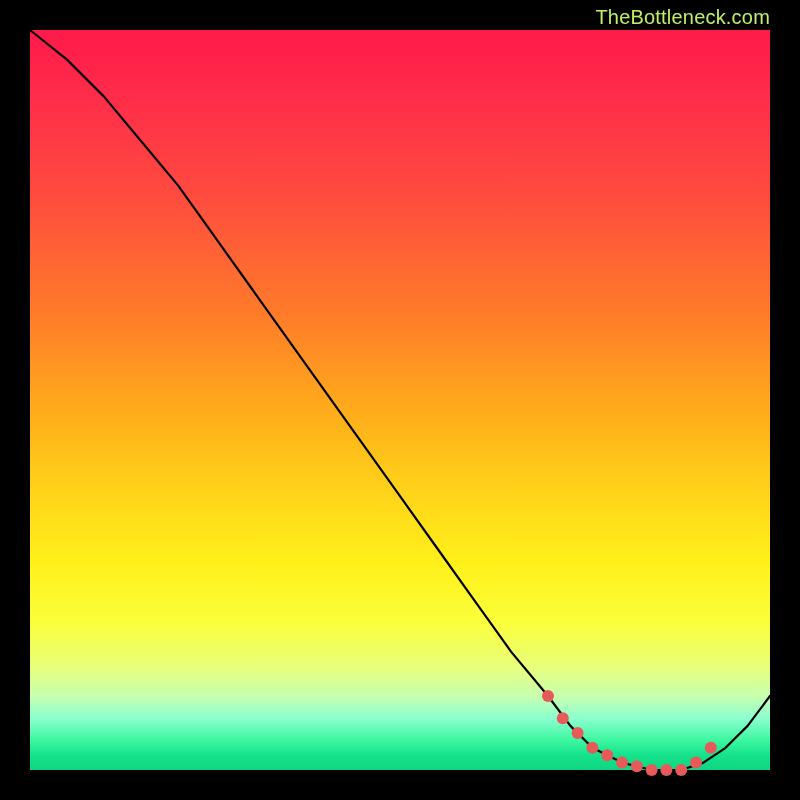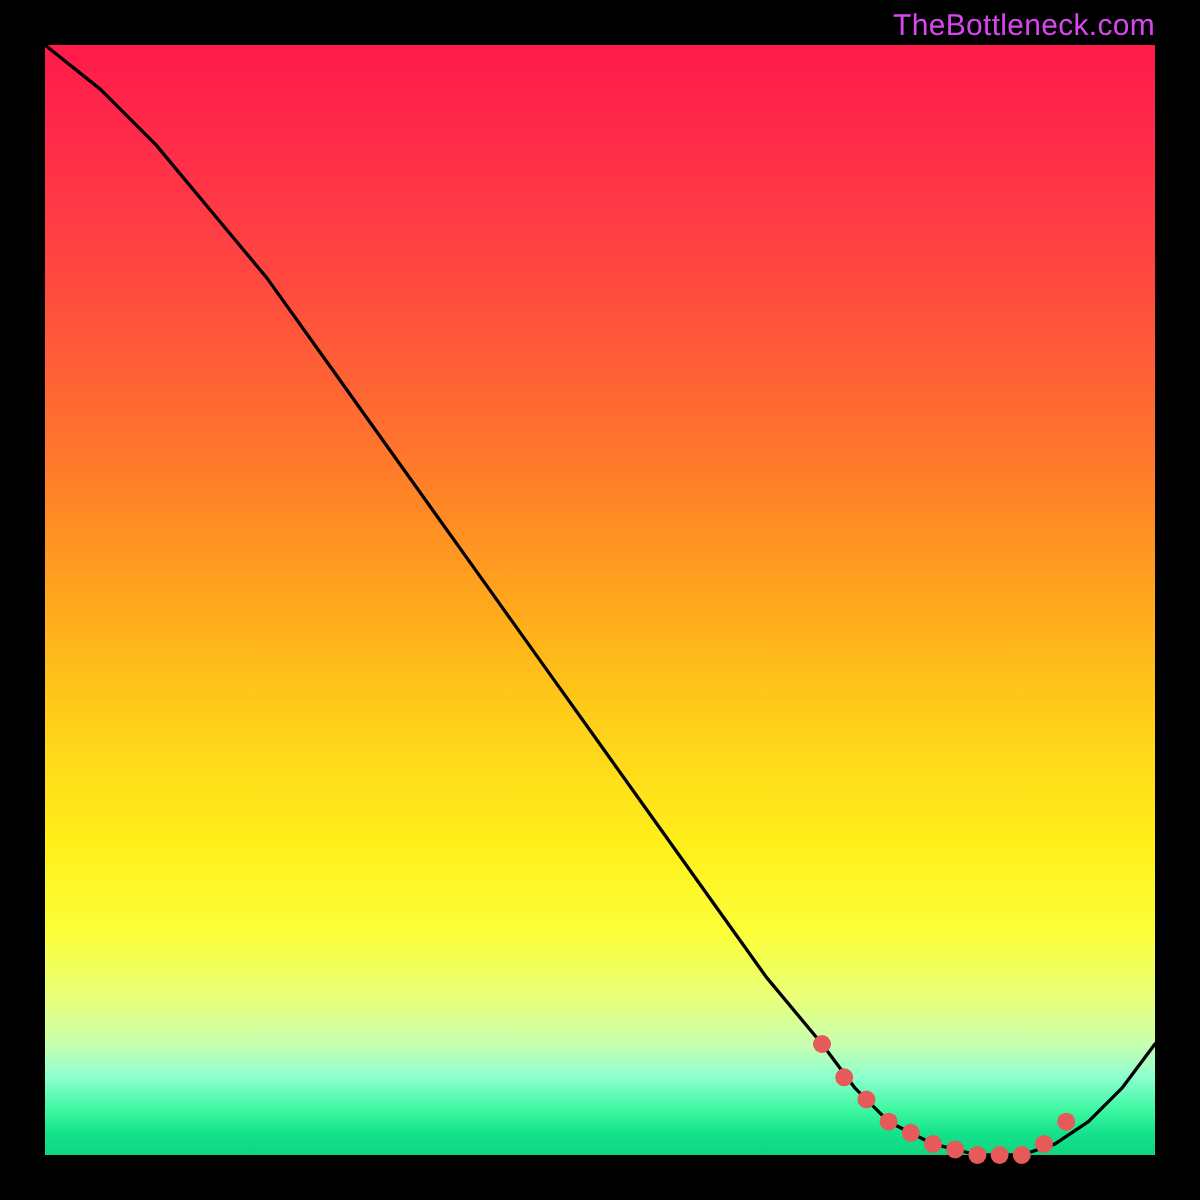--- a/index.html
+++ b/index.html
@@ -40,21 +40,21 @@
       #3cf7a0 96%,
       #15e28c 98%,
       #0fd580 100%
     );
     overflow: visible;
   }
   .attribution {
     position: absolute;
     top: 6px;
     right: 30px;
-    color: #d946ef;
+    color: #bef264;
     font-size: 20px;
     font-weight: 500;
     letter-spacing: 0.2px;
   }
   svg.curve {
     position: absolute;
     left: 0;
     top: 0;
     width: 740px;
     height: 740px;

